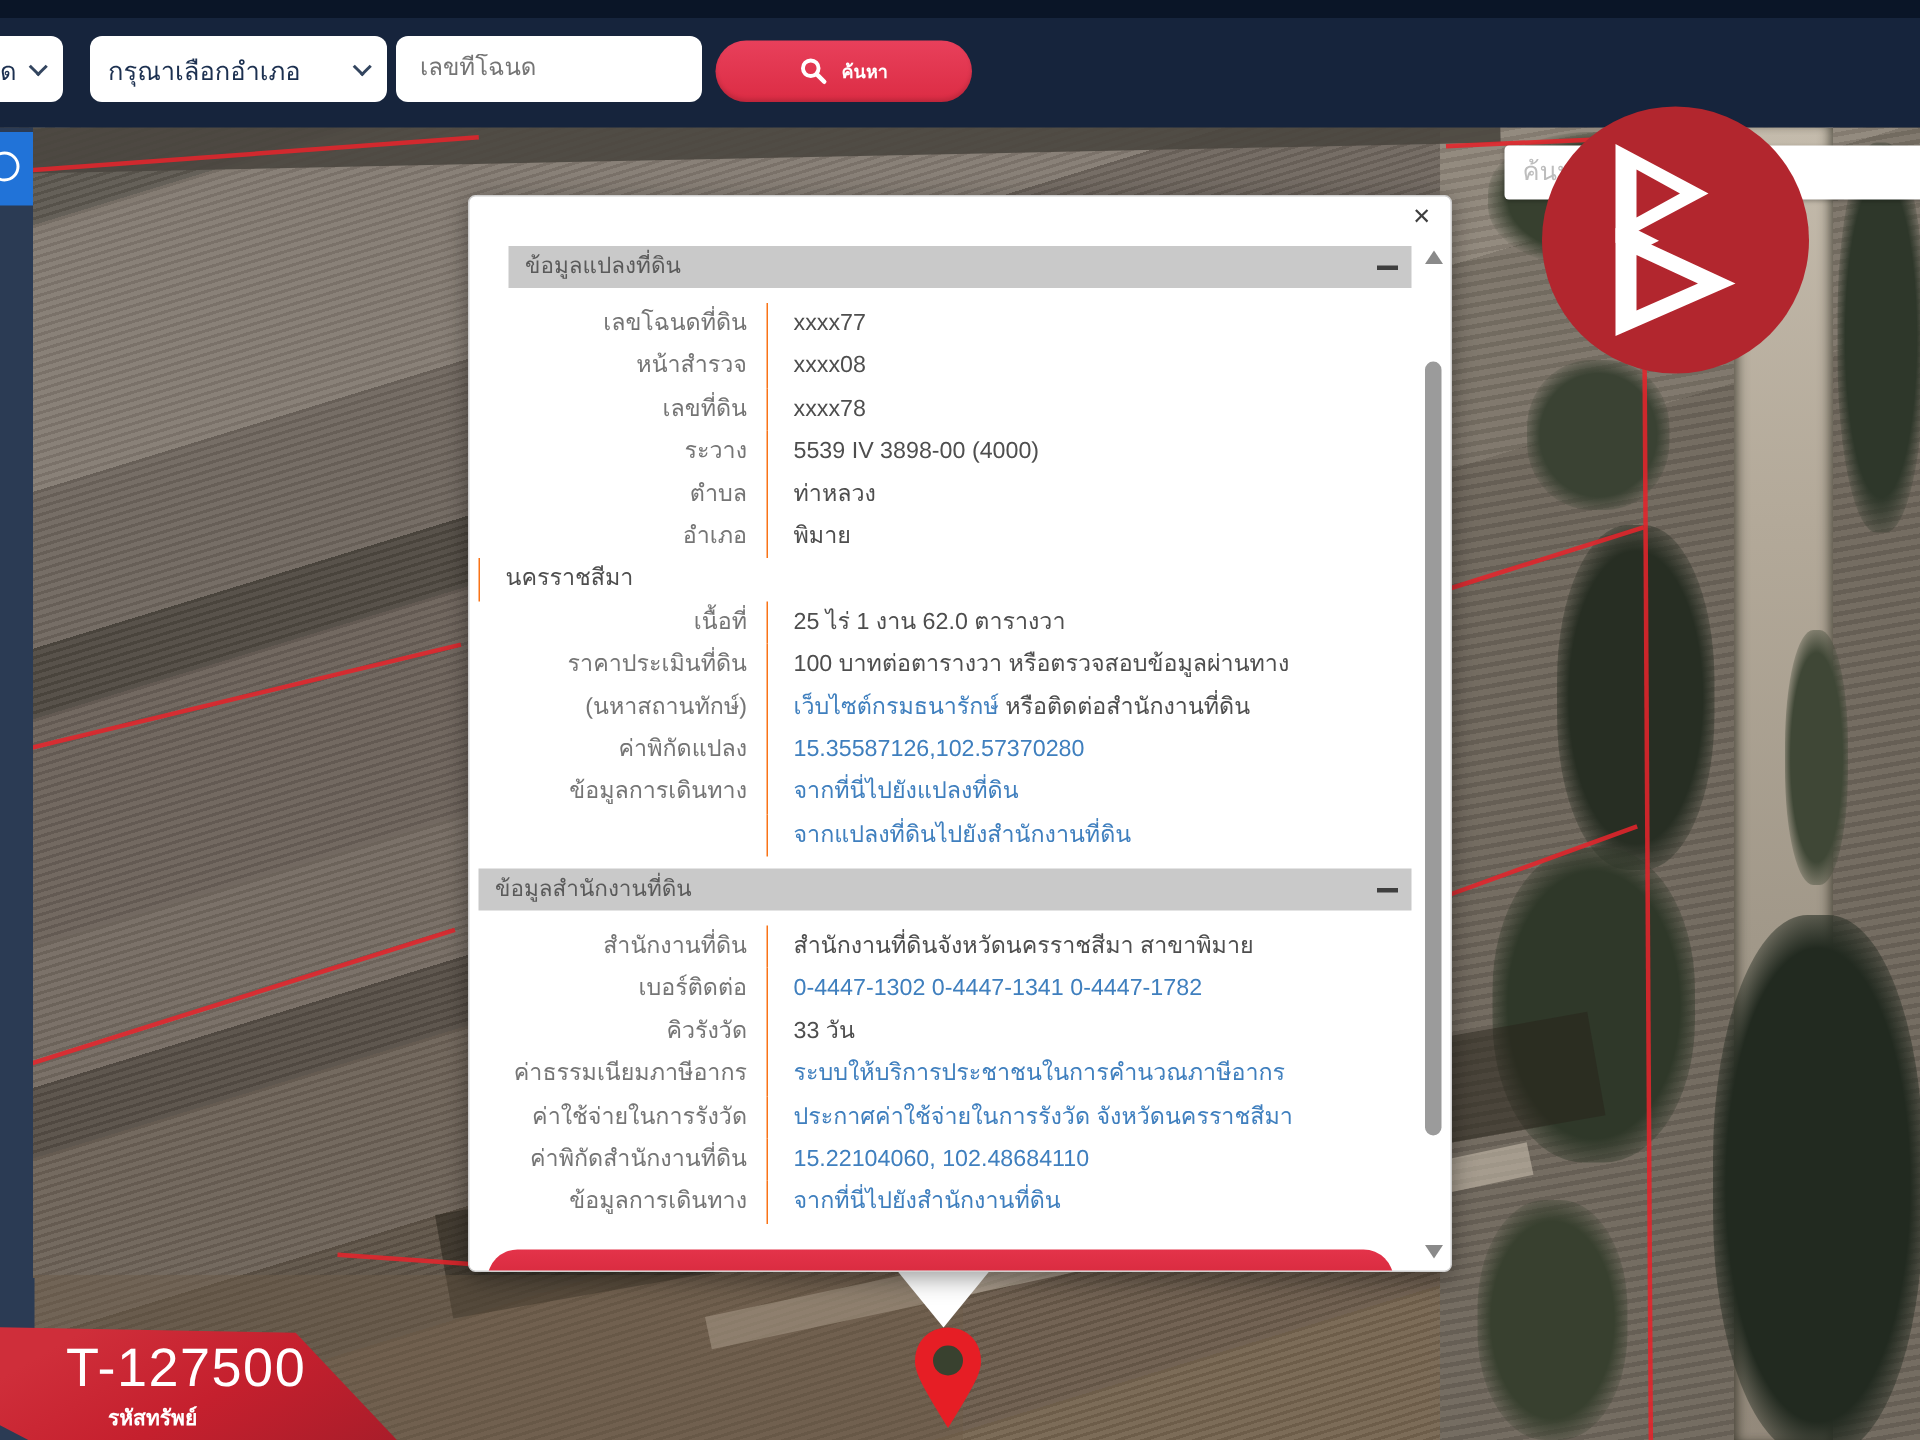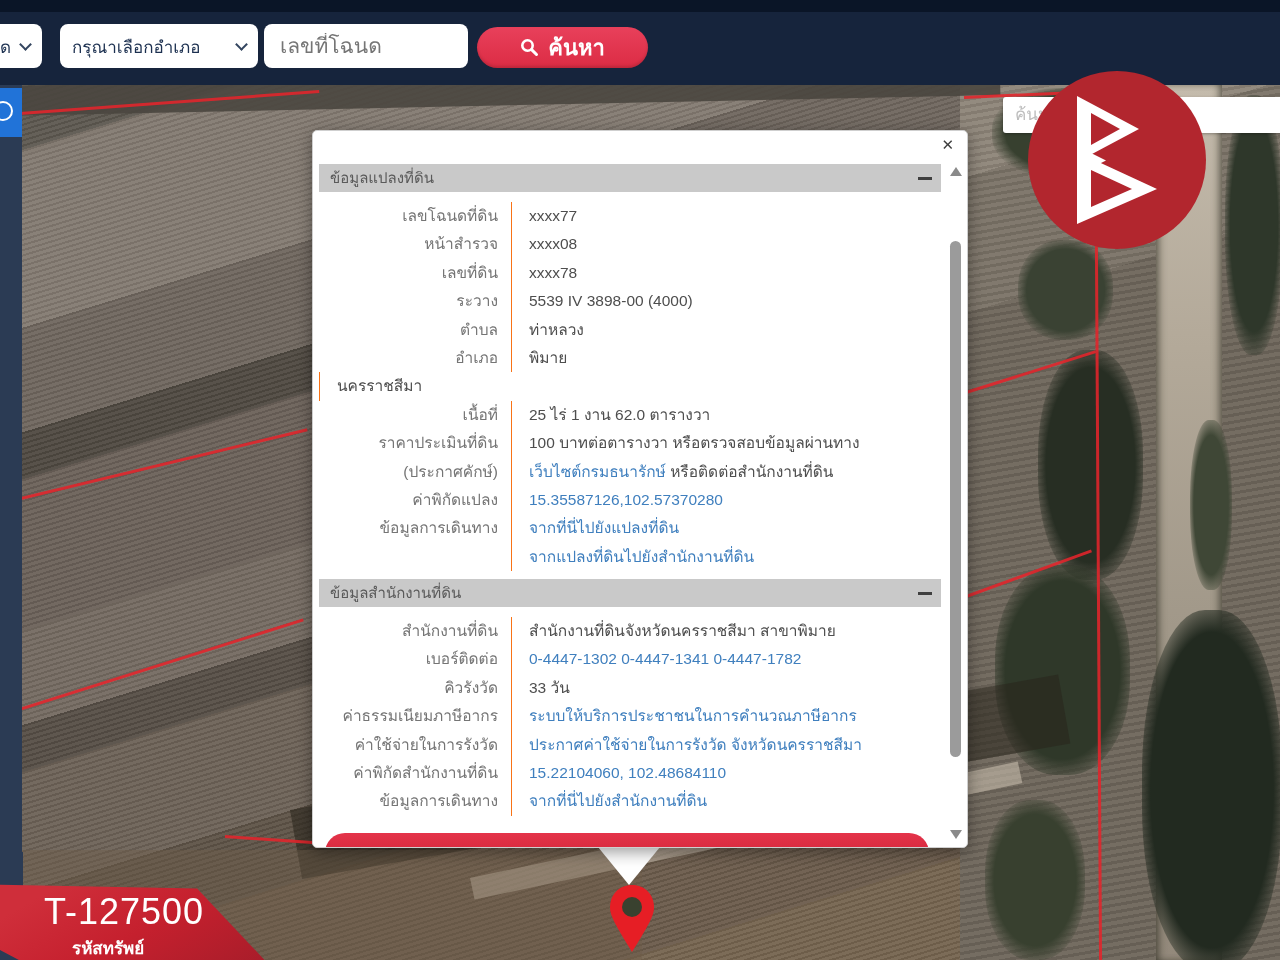--- a/index.html
+++ b/index.html
@@ -35,21 +35,21 @@
 
   
   .navbar{position:absolute;left:0;top:0;width:1280px;height:85px;z-index:10;
     background:linear-gradient(180deg,#0a1527 0 12px,#16243c 12px 100%);}
   .nav-select,.nav-input{position:absolute;top:24px;height:44px;background:#fff;border-radius:8px;
     display:flex;align-items:center;font-size:17px;color:#1c3050;}
   .chev{width:9px;height:9px;border-right:2px solid #33455f;border-bottom:2px solid #33455f;
     transform:rotate(45deg);margin-top:-4px;flex:none;}
   .nav-btn{position:absolute;left:477px;top:27px;width:171px;height:41px;border:none;border-radius:21px;
     background:linear-gradient(180deg,#e8405b,#dc2c44);display:flex;align-items:center;justify-content:center;
-    gap:9px;color:#fff;font-size:22px;font-weight:bold;cursor:pointer;box-shadow:inset 0 -2px 3px rgba(0,0,0,.15);}
+    gap:9px;color:#fff;font-size:12px;font-weight:bold;cursor:pointer;box-shadow:inset 0 -2px 3px rgba(0,0,0,.15);}
 
   
   .map-search{position:absolute;left:1003px;top:97px;width:290px;height:36px;background:#fff;border-radius:3px;
     z-index:8;display:flex;align-items:center;padding-left:10px;box-shadow:0 1px 3px rgba(0,0,0,.3);}
   .map-search input{border:none;outline:none;font-size:17px;width:100%;background:transparent;color:#444;}
   .map-search input::placeholder{color:#bdbdbd;}
 
   
   .logo{position:absolute;left:1028px;top:71px;width:178px;height:178px;border-radius:50%;
     background:#b2262e;z-index:30;display:flex;align-items:center;justify-content:center;}
@@ -80,21 +80,21 @@
   .tail{position:absolute;left:598px;top:847px;width:0;height:0;z-index:19;
     border-left:31px solid transparent;border-right:31px solid transparent;border-top:38px solid #fff;}
   .pin{position:absolute;left:608px;top:884px;z-index:18;}
 
   
   .ribbon-fold{position:absolute;left:0;top:852px;width:23px;height:36px;background:#2b3b54;z-index:24;}
   .ribbon{position:absolute;left:0;top:884px;width:270px;height:76px;z-index:25;
     background:linear-gradient(150deg,#cf2e3a 15%,#c5202e 55%,#a81d2a 100%);
     clip-path:polygon(0% 1%,73% 6%,98% 100%,7% 100%,0% 87%);}
   .ribbon .code{position:absolute;left:44px;top:7px;color:#fff;font-size:36px;font-weight:400;letter-spacing:1px;}
-  .ribbon .sub{position:absolute;left:72px;top:50px;color:#fff;font-size:17px;font-weight:bold;}
+  .ribbon .sub{position:absolute;left:72px;top:50px;color:#fff;font-size:14px;font-weight:bold;}
 </style>
 </head>
 <body>
 
 <div class="stage">
 
   <div class="map"></div>
   <div class="map-right"></div>
   <div class="road"></div>
 
@@ -130,21 +130,21 @@
   <div class="navbar">
     <div class="nav-select" style="left:-88px;width:130px;justify-content:flex-end;padding-right:12px;gap:10px;">
       <span>ัด</span>
       <span class="chev"></span>
     </div>
     <div class="nav-select" style="left:60px;width:198px;justify-content:space-between;padding:0 12px;">
       <span>กรุณาเลือกอำเภอ</span>
       <span class="chev"></span>
     </div>
     <div class="nav-input" style="left:264px;width:204px;padding-left:14px;">
-      <input style="border: none; outline: none; font-size: 21px; width: 100%;" placeholder="เลขที่โฉนด">
+      <input style="border: none; outline: none; font-size: 16px; width: 100%;" placeholder="เลขที่โฉนด">
     </div>
     <button class="nav-btn">
       <svg width="19" height="19" viewBox="0 0 19 19">
         <circle cx="7.5" cy="7.5" r="5.2" fill="none" stroke="#fff" stroke-width="2.6"></circle>
         <line x1="11.6" y1="11.6" x2="16.5" y2="16.5" stroke="#fff" stroke-width="3" stroke-linecap="round"></line>
       </svg>
       <span>ค้นหา</span>
     </button>
   </div>
 
@@ -164,21 +164,21 @@
   <div class="pin">
     <svg width="48" height="70" viewBox="0 0 48 70">
       <path d="M24,1 C11,1 2,10.5 2,23.5 C2,32 8,42 24,68 C40,42 46,32 46,23.5 C46,10.5 37,1 24,1 Z" fill="#e61e25"></path>
       <circle cx="24" cy="23" r="10" fill="#39412f"></circle>
     </svg>
   </div>
 
   <div class="popup">
     <span class="close">✕</span>
 
-    <div class="sec-header" style="top: 33px; background: rgb(201, 201, 201);">
+    <div class="sec-header" style="top: 33px; background: rgb(201, 201, 201); margin-left: 20px;">
       <div class="t">ข้อมูลแปลงที่ดิน</div>
       <div class="minus"></div>
     </div>
     <div class="rows" id="rows-s0" style="top:71px;">
         <div class="row">
           <div class="lbl">เลขโฉนดที่ดิน</div>
           <div class="val"><span class="plain">xxxx77</span></div>
         </div>
         <div class="row">
           <div class="lbl">หน้าสำรวจ</div>
@@ -205,21 +205,21 @@
         </div>
         <div class="row">
           <div class="lbl">เนื้อที่</div>
           <div class="val"><span class="plain">25 ไร่ 1 งาน 62.0 ตารางวา</span></div>
         </div>
         <div class="row">
           <div class="lbl">ราคาประเมินที่ดิน</div>
           <div class="val"><span class="plain">100 บาทต่อตารางวา หรือตรวจสอบข้อมูลผ่านทาง</span></div>
         </div>
         <div class="row">
-          <div class="lbl">(ประกาศคักษ์)</div>
+          <div class="lbl">(นหาสถานทักษ์)</div>
           <div class="val"><span class="lnk">เว็บไซต์กรมธนารักษ์</span><span class="plain"> หรือติดต่อสำนักงานที่ดิน</span></div>
         </div>
         <div class="row">
           <div class="lbl">ค่าพิกัดแปลง</div>
           <div class="val"><span class="lnk">15.35587126,102.57370280</span></div>
         </div>
         <div class="row">
           <div class="lbl">ข้อมูลการเดินทาง</div>
           <div class="val"><span class="lnk">จากที่นี่ไปยังแปลงที่ดิน</span></div>
         </div>

